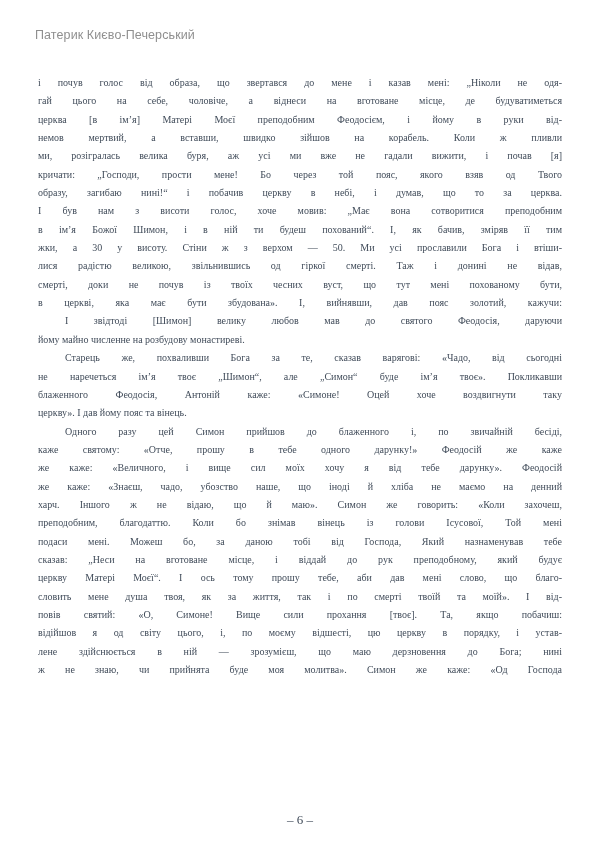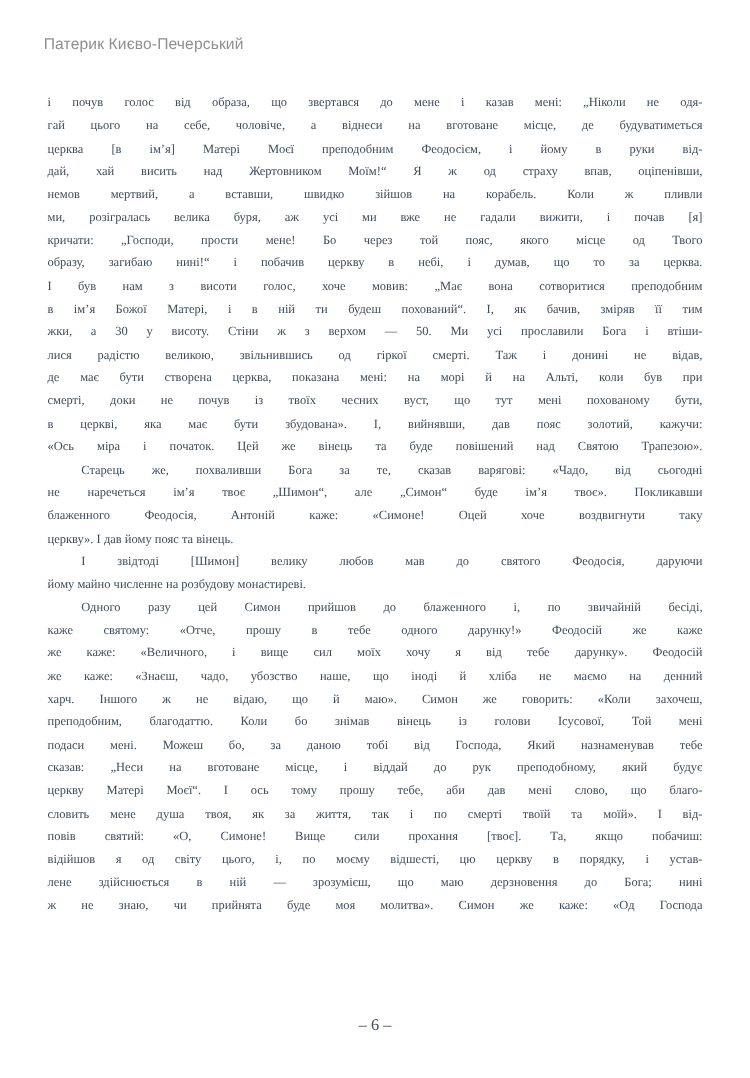--- a/index.html
+++ b/index.html
@@ -56,43 +56,40 @@
 <body>
 
 <div class="page">
   <div class="running-header">Патерик Києво-Печерський</div>
 
   <div class="text-body">
       <div class="paragraph">
         <div class="line">і почув голос від образа, що звертався до мене і казав мені: „Ніколи не одя-</div>
         <div class="line">гай цього на себе, чоловіче, а віднеси на вготоване місце, де будуватиметься</div>
         <div class="line">церква [в ім’я] Матері Моєї преподобним Феодосієм, і йому в руки від-</div>
-        <div class="line">дай, хай висить над Жертовником Моїм!“ Я ж од страху впав, оціпенівши,</div>
         <div class="line">немов мертвий, а вставши, швидко зійшов на корабель. Коли ж пливли</div>
         <div class="line">ми, розігралась велика буря, аж усі ми вже не гадали вижити, і почав [я]</div>
-        <div class="line">кричати: „Господи, прости мене! Бо через той пояс, якого місце од Твого</div>
+        <div class="line">кричати: „Господи, прости мене! Бо через той пояс, якого взяв од Твого</div>
         <div class="line">образу, загибаю нині!“ і побачив церкву в небі, і думав, що то за церква.</div>
         <div class="line">І був нам з висоти голос, хоче мовив: „Має вона сотворитися преподобним</div>
-        <div class="line">в ім’я Божої Матері, і в ній ти будеш похований“. І, як бачив, зміряв її тим</div>
+        <div class="line">в ім’я Божої Шимон, і в ній ти будеш похований“. І, як бачив, зміряв її тим</div>
         <div class="line">жки, а 30 у висоту. Стіни ж з верхом — 50. Ми усі прославили Бога і втіши-</div>
         <div class="line">лися радістю великою, звільнившись од гіркої смерті. Таж і донині не відав,</div>
-        <div class="line">де має бути створена церква, показана мені: на морі й на Альті, коли був при</div>
         <div class="line">смерті, доки не почув із твоїх чесних вуст, що тут мені похованому бути,</div>
         <div class="line">в церкві, яка має бути збудована». І, вийнявши, дав пояс золотий, кажучи:</div>
-        <div class="line">«Ось міра і початок. Цей же вінець та буде повішений над Святою Трапезою».</div>
+      </div>
+      <div class="paragraph">
+        <div class="line indent">І звідтоді [Шимон] велику любов мав до святого Феодосія, даруючи</div>
+        <div class="line natural-end">йому майно численне на розбудову монастиреві.</div>
       </div>
       <div class="paragraph">
         <div class="line indent">Старець же, похваливши Бога за те, сказав варягові: «Чадо, від сьогодні</div>
         <div class="line">не наречеться ім’я твоє „Шимон“, але „Симон“ буде ім’я твоє». Покликавши</div>
         <div class="line">блаженного Феодосія, Антоній каже: «Симоне! Оцей хоче воздвигнути таку</div>
         <div class="line natural-end">церкву». І дав йому пояс та вінець.</div>
-      </div>
-      <div class="paragraph">
-        <div class="line indent">І звідтоді [Шимон] велику любов мав до святого Феодосія, даруючи</div>
-        <div class="line natural-end">йому майно численне на розбудову монастиреві.</div>
       </div>
       <div class="paragraph">
         <div class="line indent">Одного разу цей Симон прийшов до блаженного і, по звичайній бесіді,</div>
         <div class="line">каже святому: «Отче, прошу в тебе одного дарунку!» Феодосій же каже</div>
         <div class="line">же каже: «Величного, і вище сил моїх хочу я від тебе дарунку». Феодосій</div>
         <div class="line">же каже: «Знаєш, чадо, убозство наше, що іноді й хліба не маємо на денний</div>
         <div class="line">харч. Іншого ж не відаю, що й маю». Симон же говорить: «Коли захочеш,</div>
         <div class="line">преподобним, благодаттю. Коли бо знімав вінець із голови Ісусової, Той мені</div>
         <div class="line">подаси мені. Можеш бо, за даною тобі від Господа, Який назнаменував тебе</div>
         <div class="line">сказав: „Неси на вготоване місце, і віддай до рук преподобному, який будує</div>

